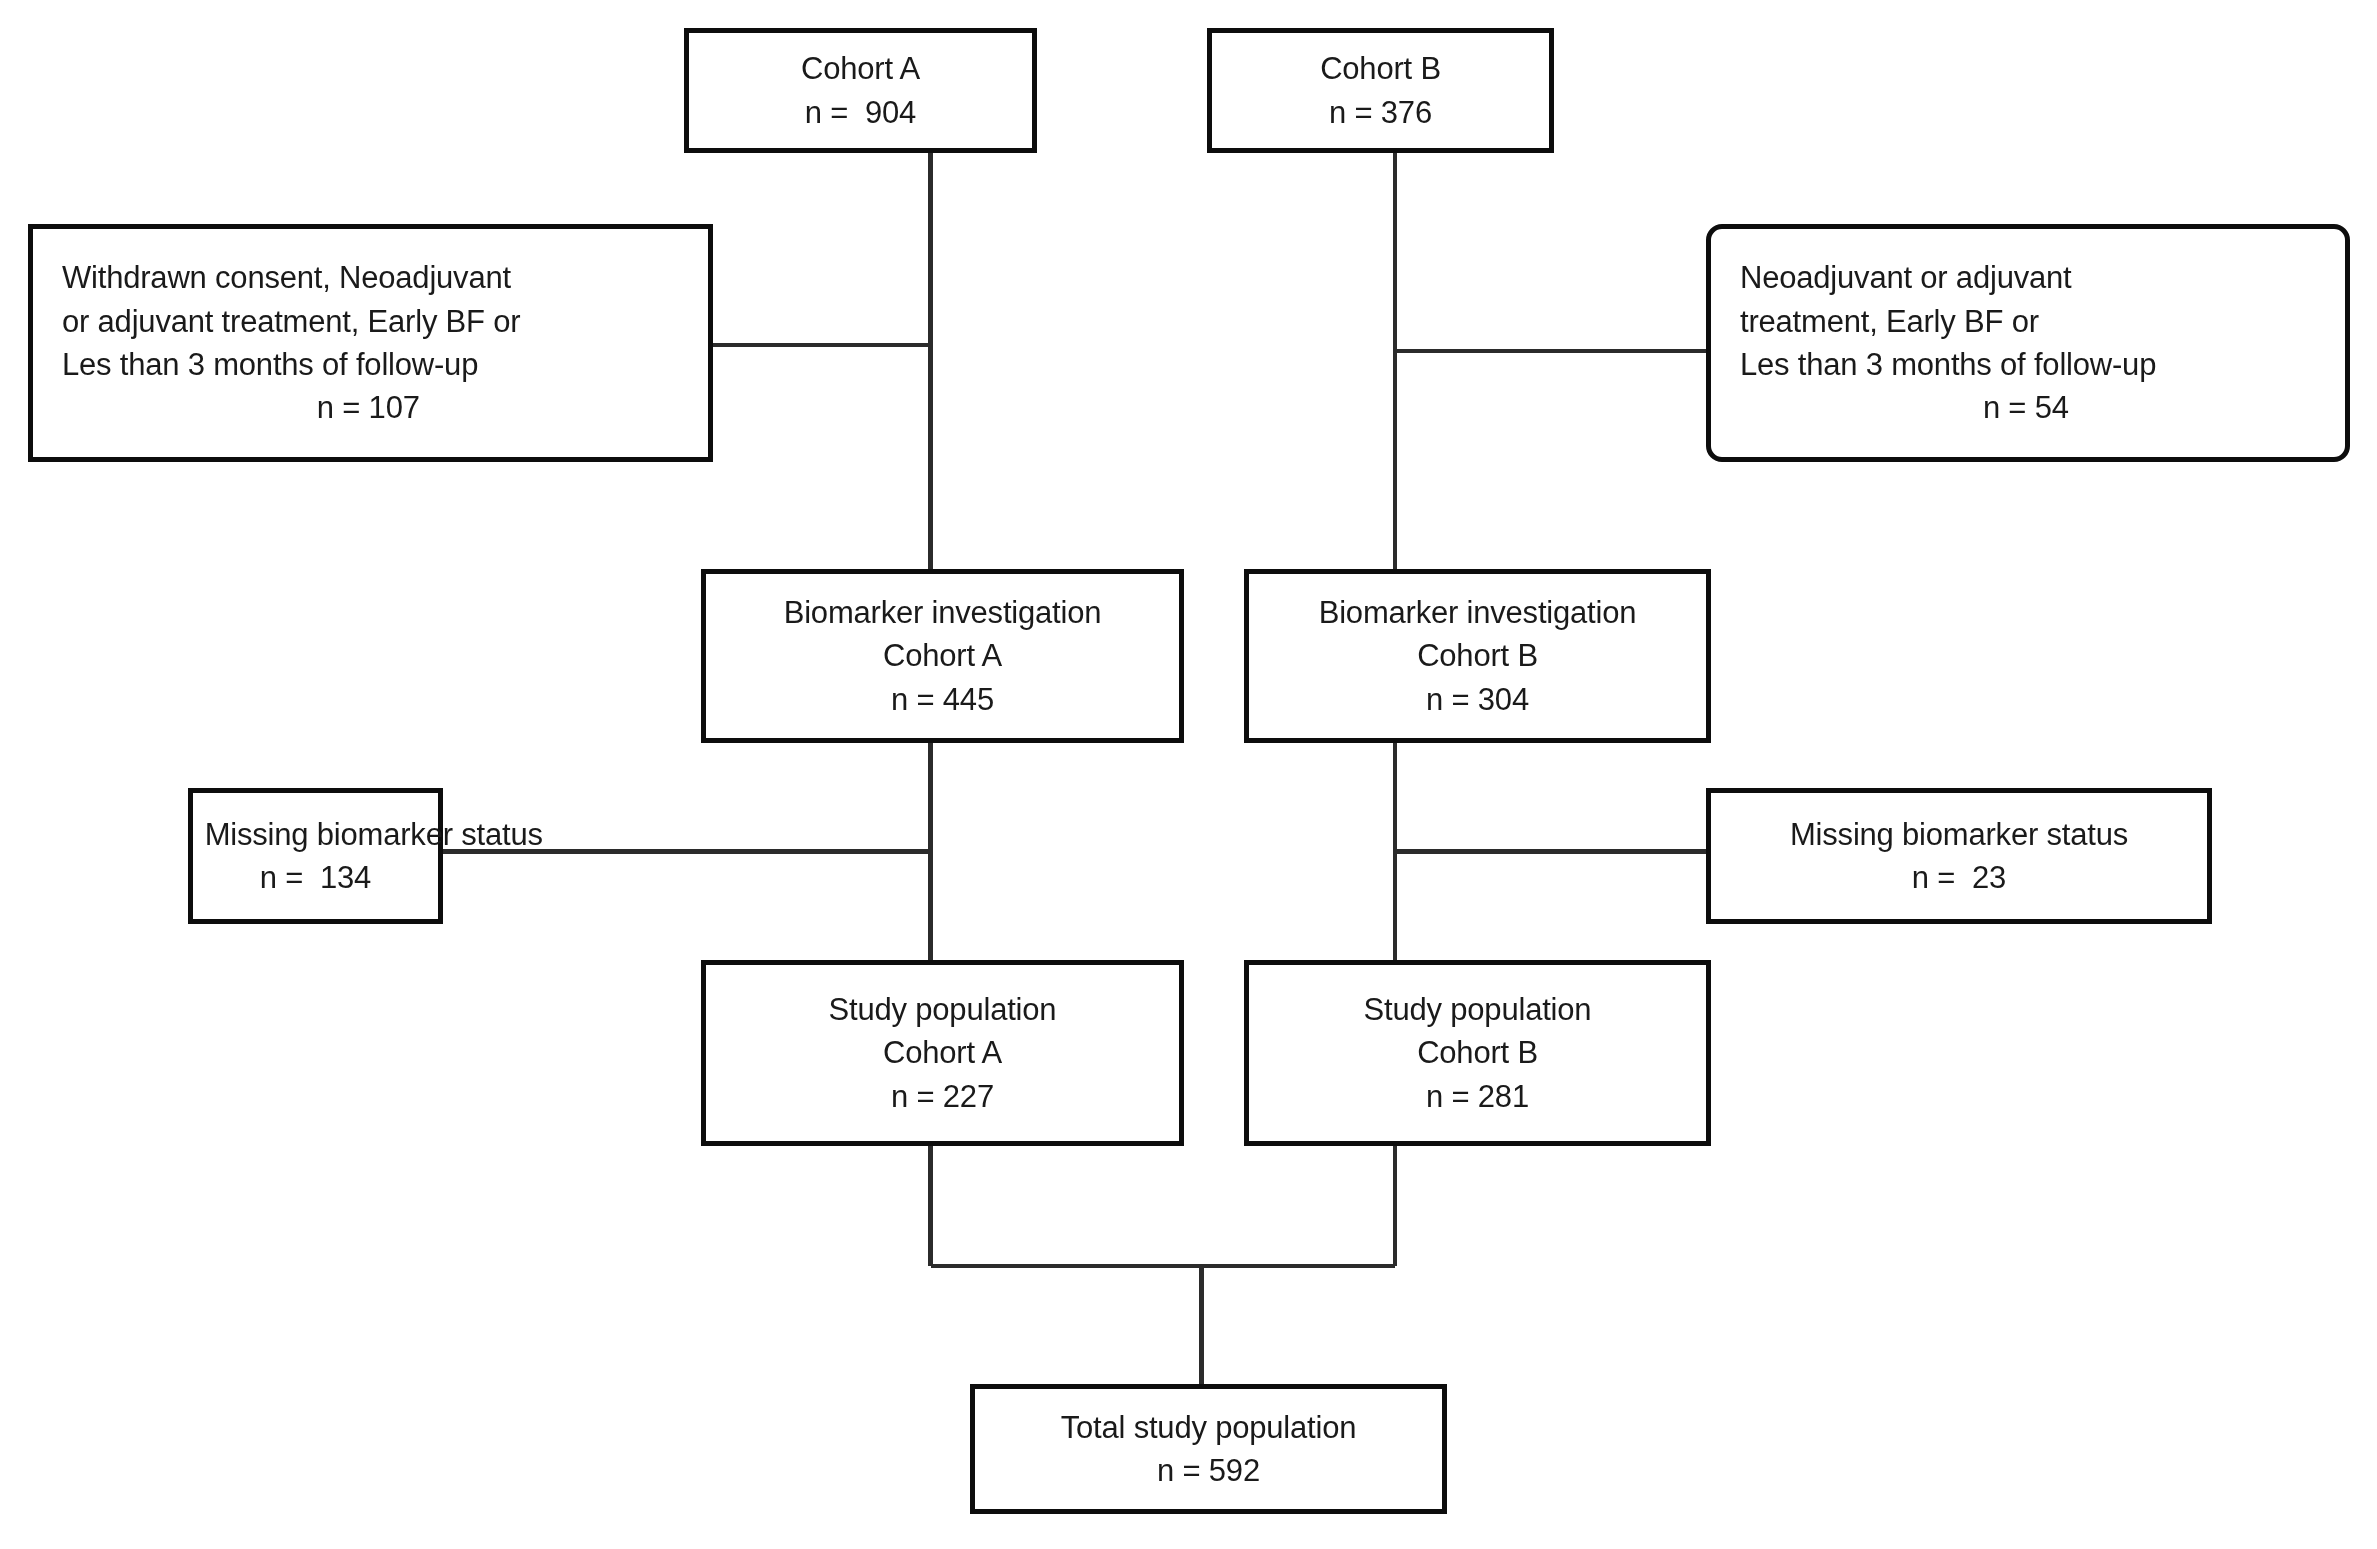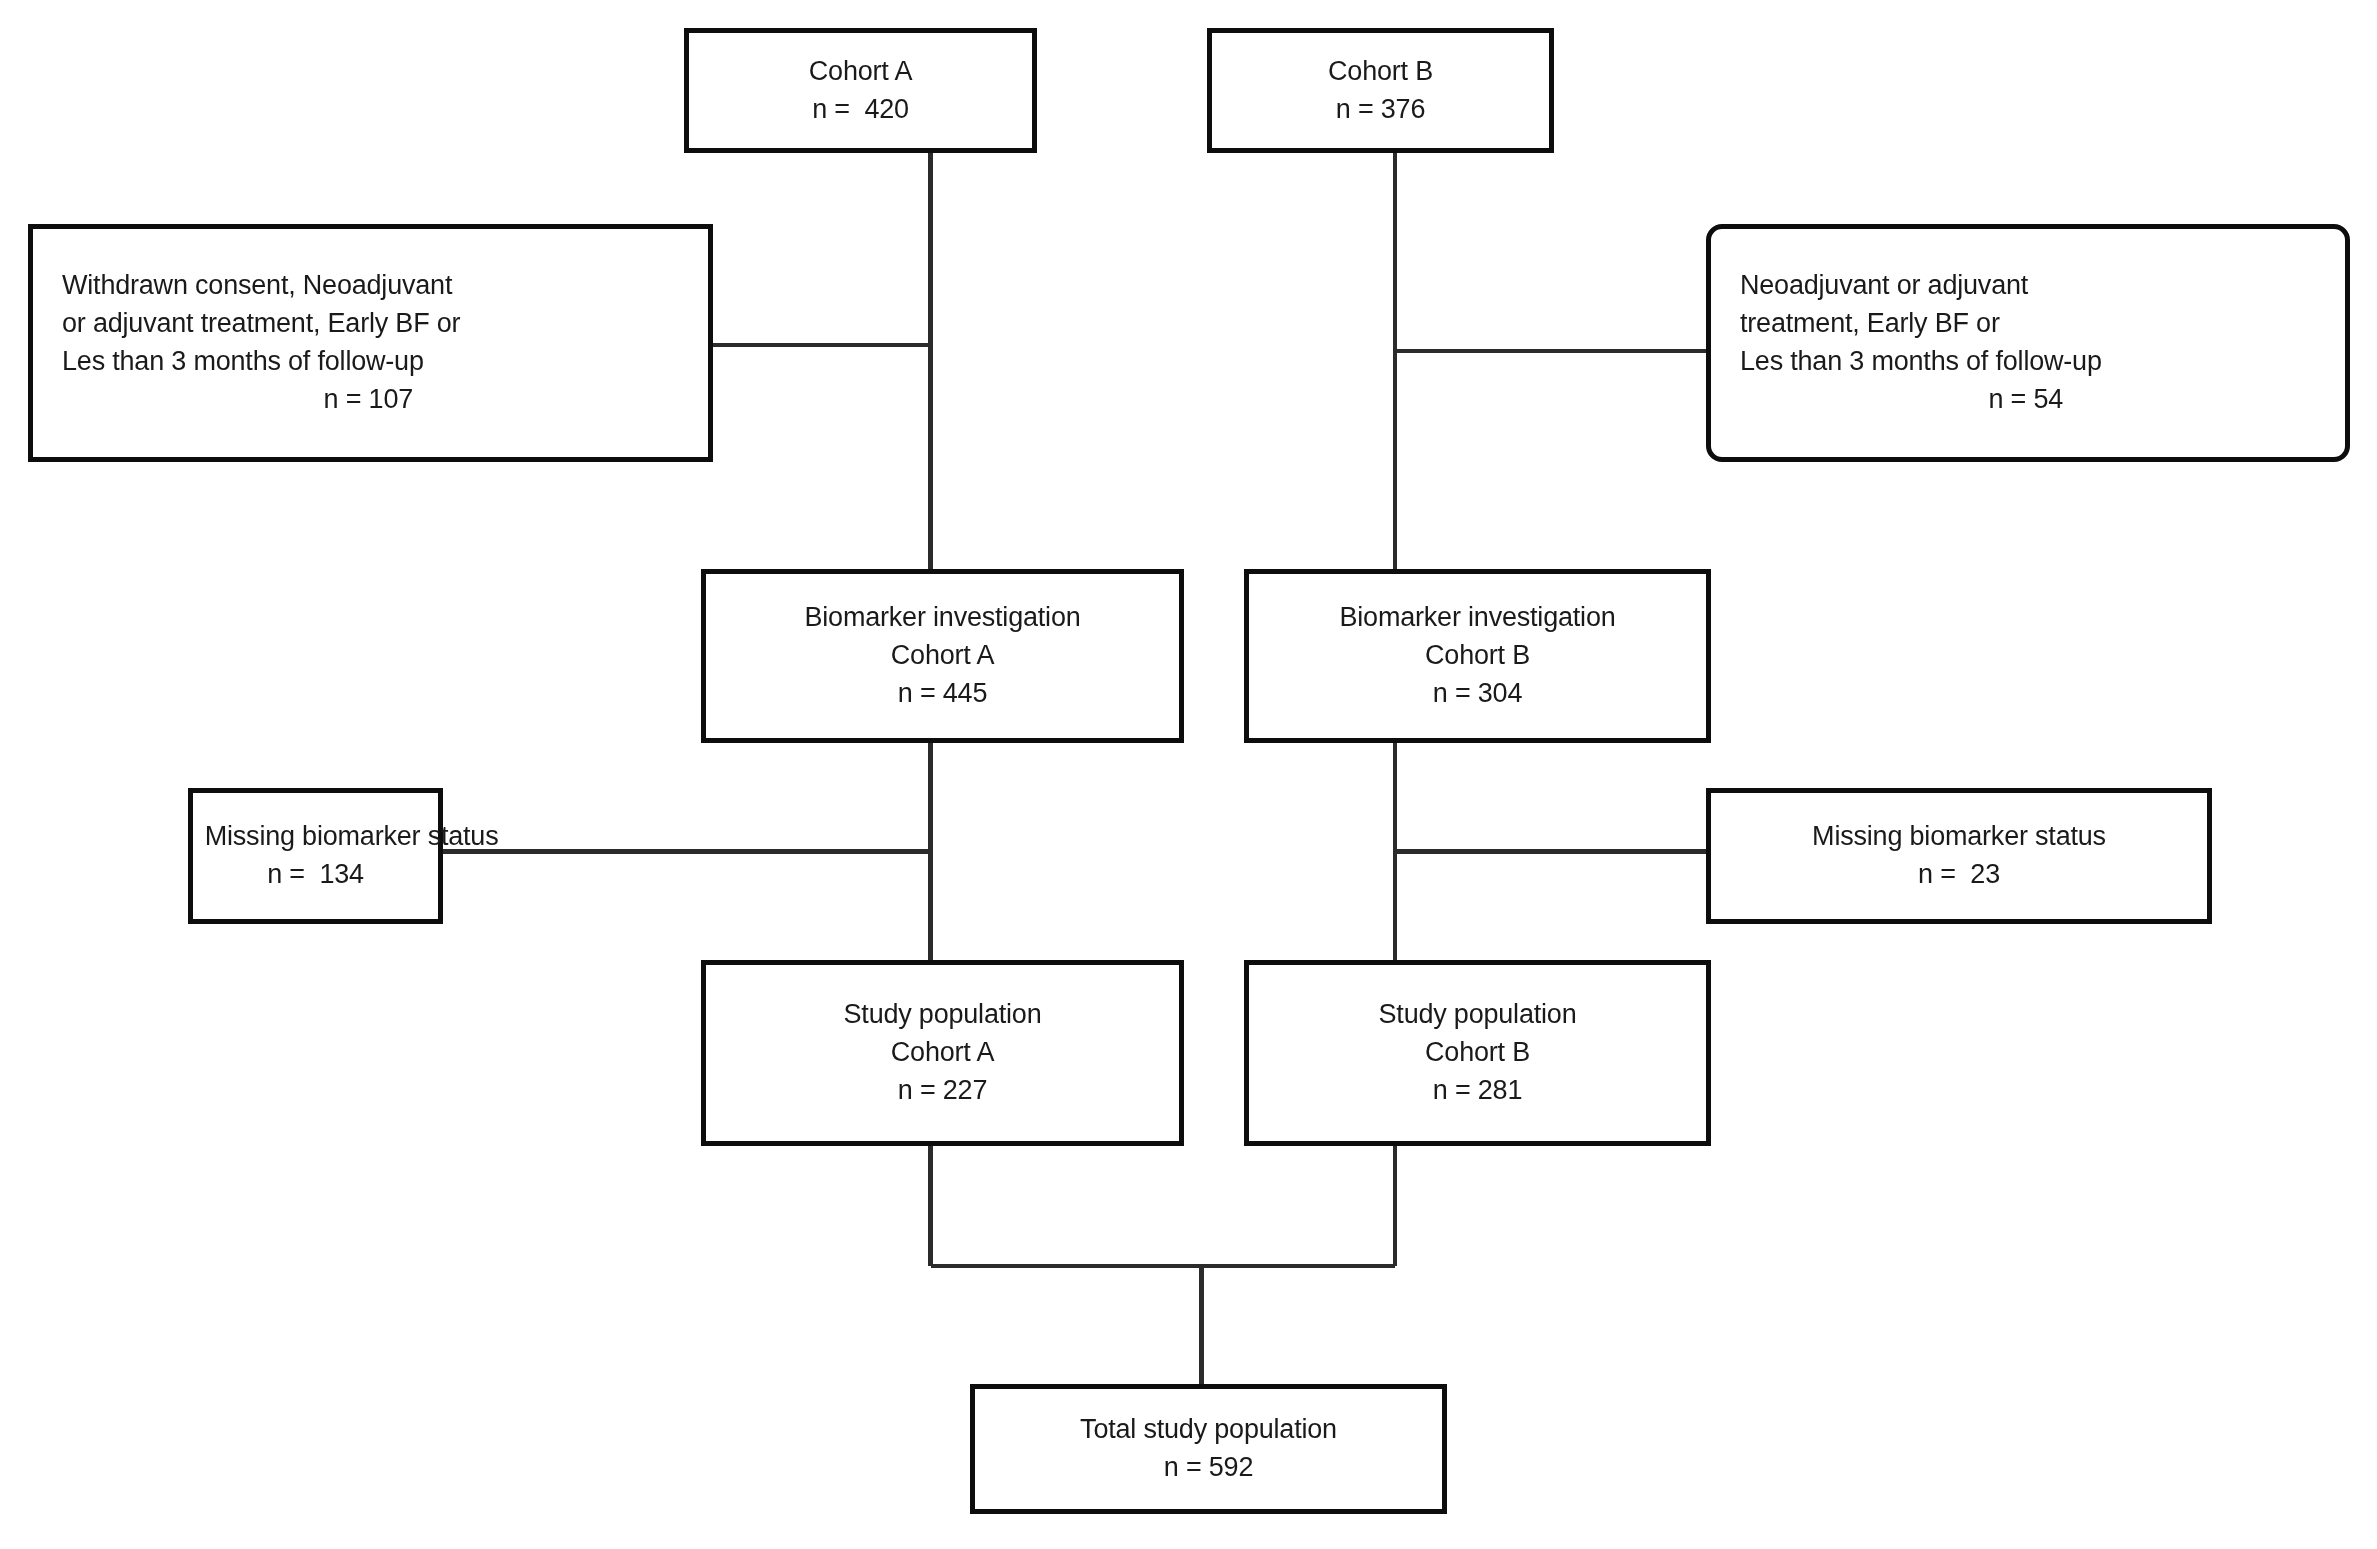--- a/index.html
+++ b/index.html
@@ -32,21 +32,21 @@
     box-sizing: border-box;
     background: #ffffff;
     border: 5.9px solid #0d0d0d;
     display: flex;
     flex-direction: column;
     justify-content: center;
     z-index: 2;
   }
   .node .line {
     display: block;
-    font-size: 27px;
+    font-size: 31px;
     line-height: 1.40;
     letter-spacing: -0.2px;
     white-space: pre;
     color: #1a1a1a;
   }
   .node.center .line { text-align: center; padding: 0 11.7px; }
   .node.leftalign .line { text-align: left; padding-left: 29px; }
   .node.leftalign .line.n-line { text-align: center; padding-left: 4px; padding-right: 8.4px; }
 </style>
 </head>
@@ -75,21 +75,21 @@
 
       <line x1="1113" y1="1370" x2="1113" y2="1513"></line>
       <line x1="1668" y1="1370" x2="1668" y2="1513"></line>
       <line x1="1113" y1="1513" x2="1668" y2="1513"></line>
       <line x1="1437" y1="1513" x2="1437" y2="1655"></line>
     </g>
   </svg>
 
   <div class="node center" style="left:684px; top:28px; width:353px; height:125px;">
     <span class="line">Cohort A</span>
-    <span class="line">n =  420</span>
+    <span class="line">n =  904</span>
   </div>
 
   <div class="node center" style="left:1207px; top:28px; width:347px; height:125px;">
     <span class="line">Cohort B</span>
     <span class="line">n = 376</span>
   </div>
 
   <div class="node leftalign" style="left:28px; top:224px; width:685px; height:238px;">
     <span class="line">Withdrawn consent, Neoadjuvant</span>
     <span class="line">or adjuvant treatment, Early BF or</span>

